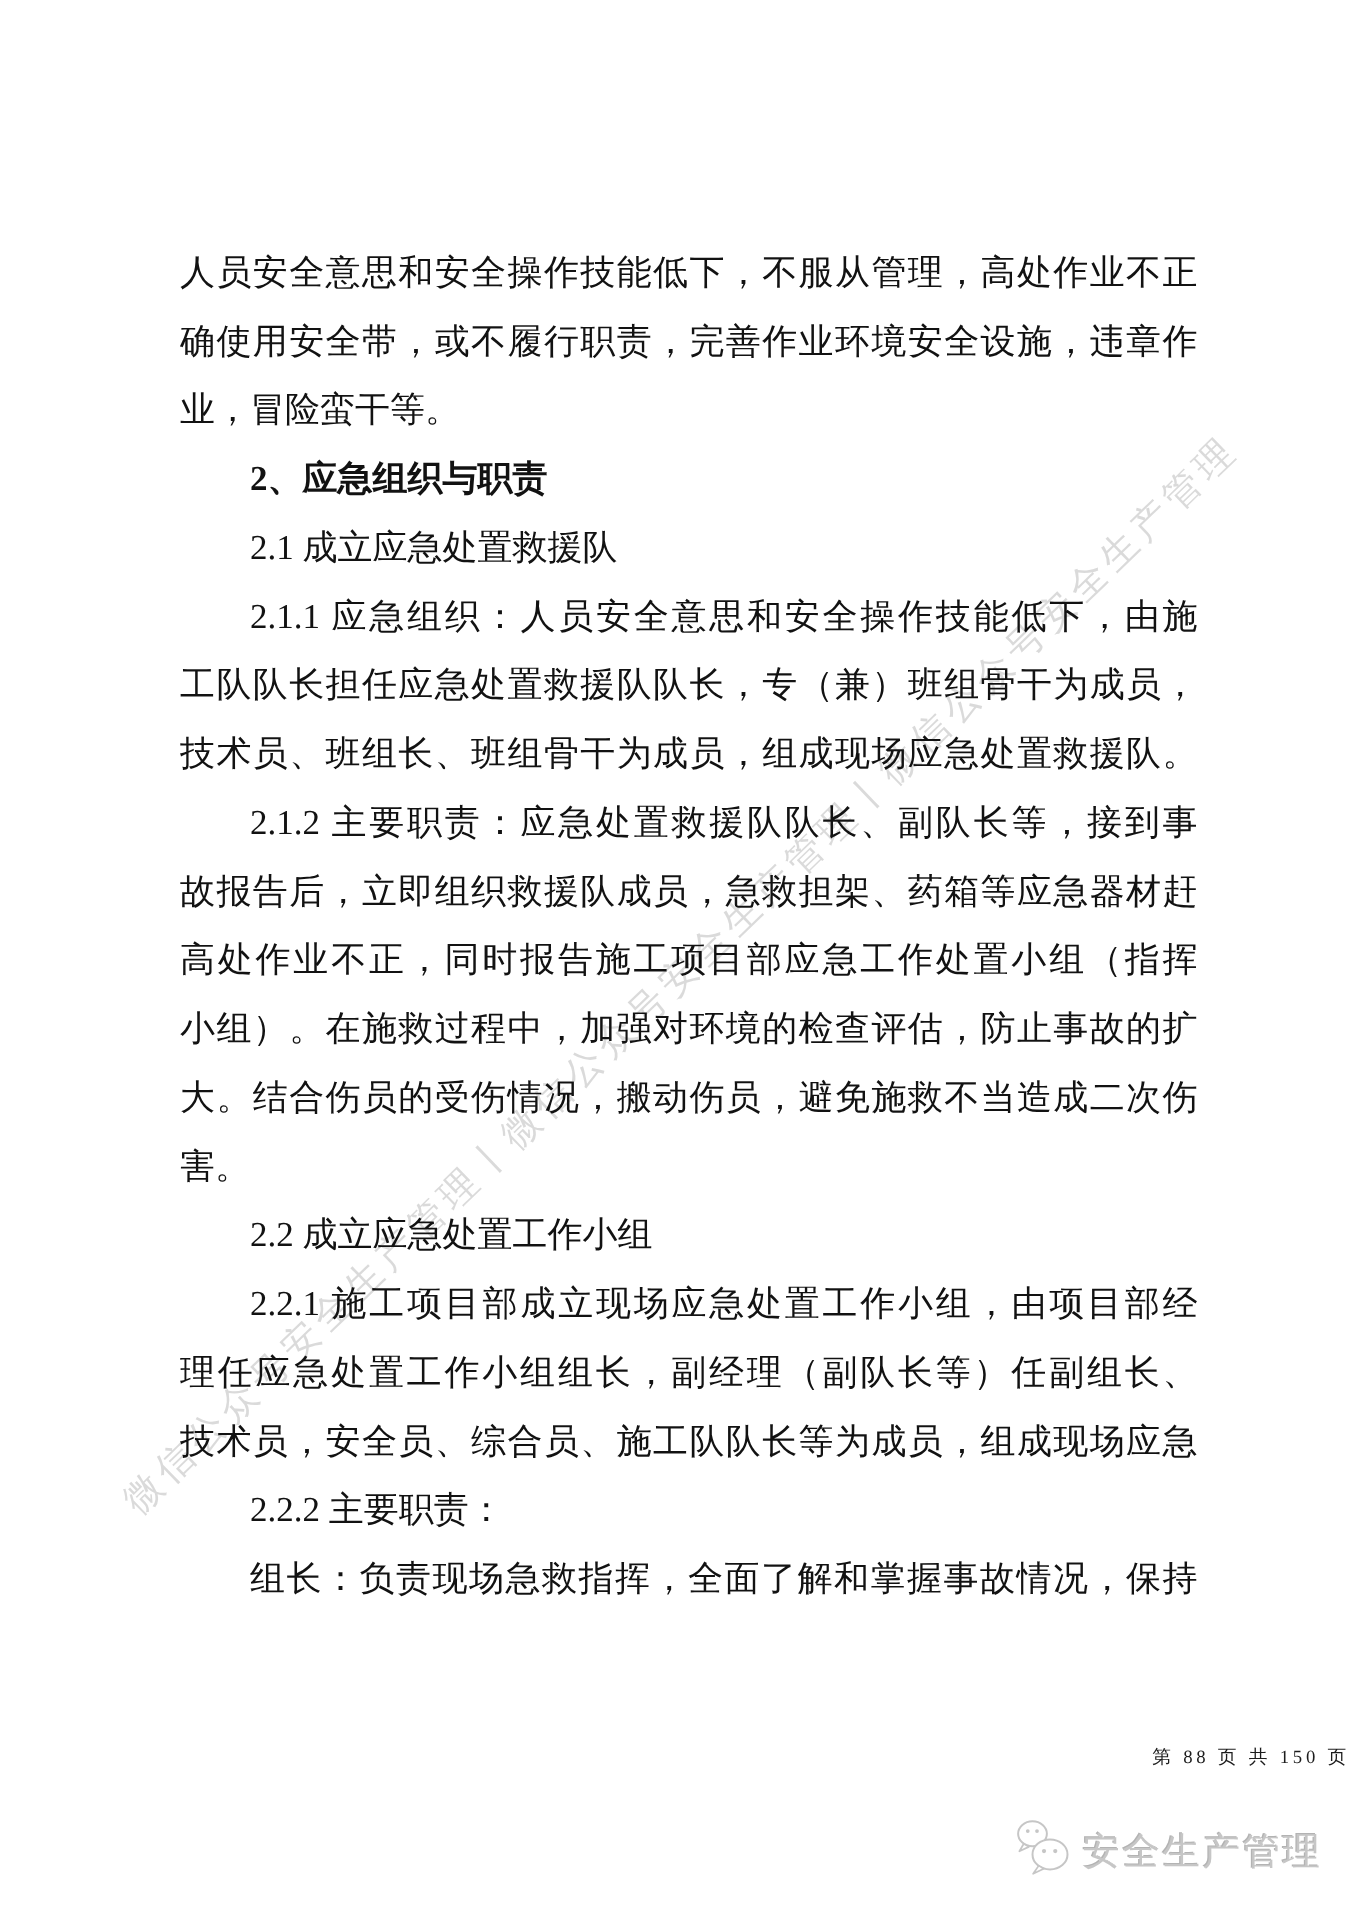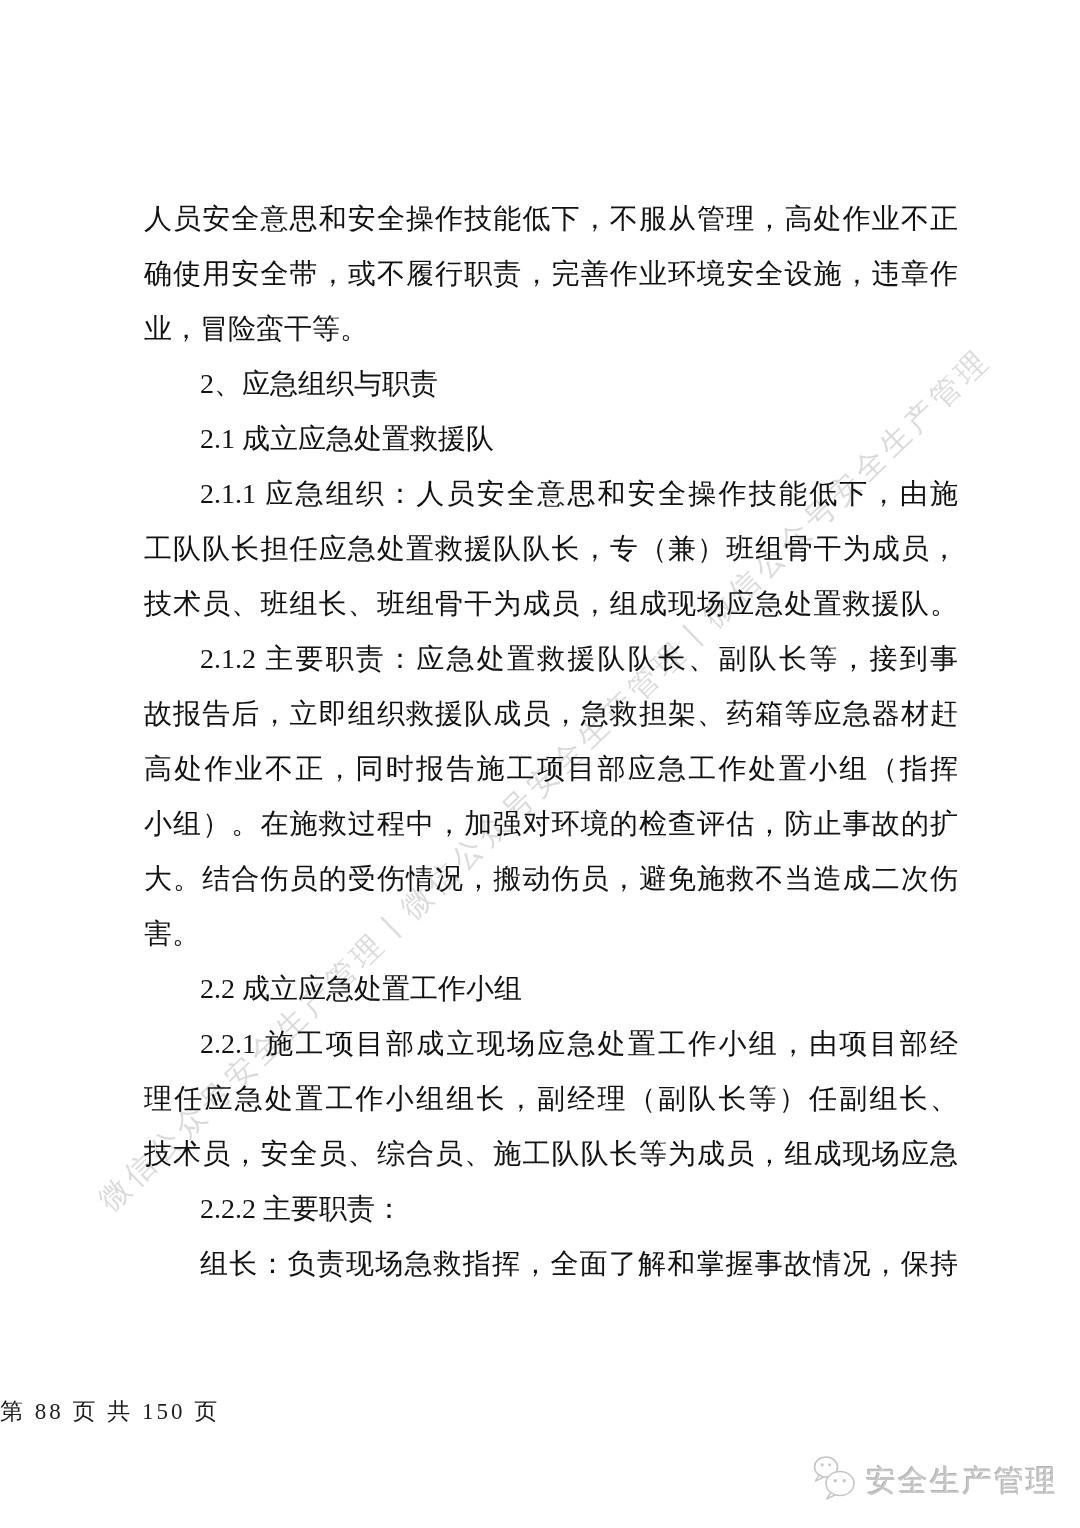--- a/index.html
+++ b/index.html
@@ -51,29 +51,29 @@
     text-justify:inter-character;
   }
   .line.indent{
     padding-left:56px;
   }
   .line.just.indent{
     padding-left:0;
     text-indent:56px;
   }
   .line.bold{
-    font-weight:normal;
+    font-weight:bold;
   }
   
   .footer{
     position:absolute;
     left:0;right:0;
     top:1396px;
-    text-align:left;
-    font-size:23px;
+    text-align:right;
+    font-size:15px;
     letter-spacing:3px;
     color:#1c1c1c;
     z-index:2;
   }
   
   .logo{
     position:absolute;
     top:1454px;
     right:22px;
     display:flex;

